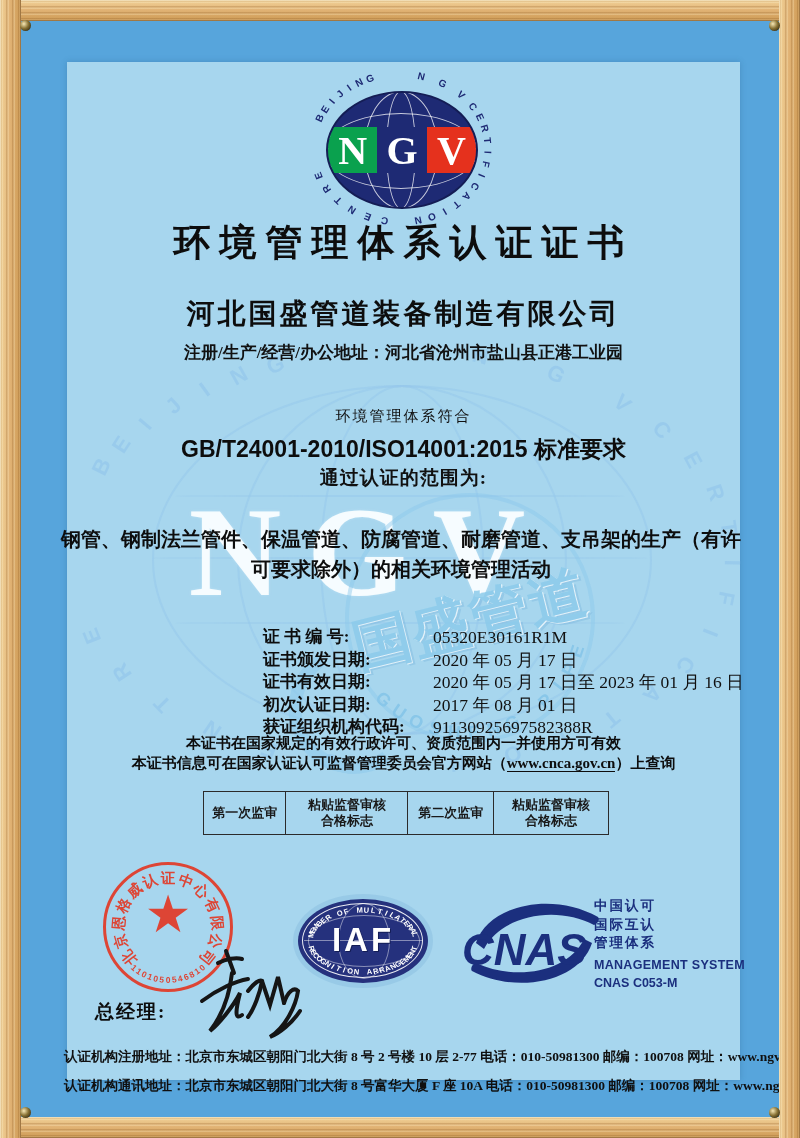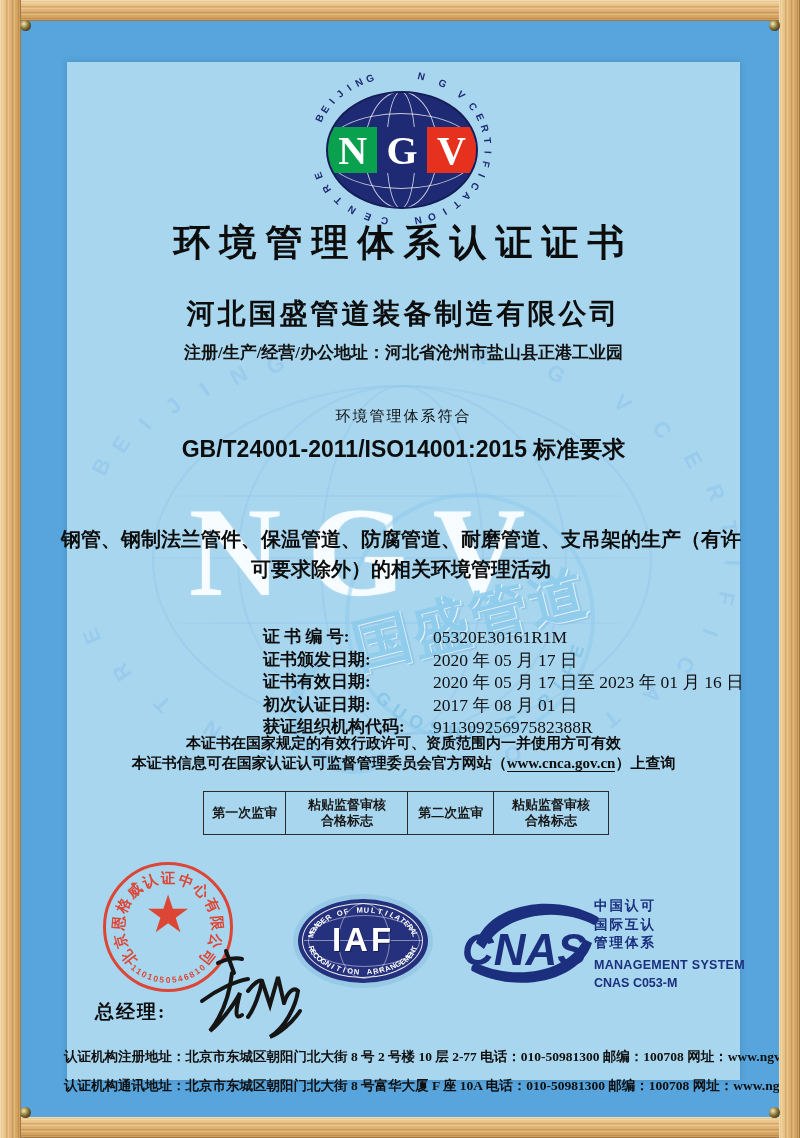--- a/index.html
+++ b/index.html
@@ -205,21 +205,22 @@
         <span style="position: absolute; left: 0px; top: 0px; transform: translate(-50%, -50%) translate(-62px, 52.5px) rotate(-135.2deg); white-space: pre;">T</span>
         <span style="position: absolute; left: 0px; top: 0px; transform: translate(-50%, -50%) translate(-73.3px, 41px) rotate(-123.6deg); white-space: pre;">R</span>
         <span style="position: absolute; left: 0px; top: 0px; transform: translate(-50%, -50%) translate(-81.6px, 27.7px) rotate(-112deg); white-space: pre;">E</span>
       </div>
   </div>
 
   <div class="abs ctr title">环境管理体系认证证书</div>
   <div class="abs ctr company">河北国盛管道装备制造有限公司</div>
   <div class="abs ctr address">注册/生产/经营/办公地址：河北省沧州市盐山县正港工业园</div>
   <div class="abs ctr std1">环境管理体系符合</div>
-  <div class="abs ctr std2">GB/T24001-2011/ISO14001:2015 标准要求</div>
+  <div class="abs ctr std2">GB/T24001-2010/ISO14001:2015 标准要求</div>
+  <div class="abs ctr std3">通过认证的范围为:</div>
   <div class="abs scope">钢管、钢制法兰管件、保温管道、防腐管道、耐磨管道、支吊架的生产（有许可要求除外）的相关环境管理活动</div>
 
   <div class="abs details">
     <div class="drow">
       <span class="dlabel">证 书 编 号:</span>
       <span class="dvalue">05320E30161R1M</span>
     </div>
     <div class="drow">
       <span class="dlabel">证书颁发日期:</span>
       <span class="dvalue">2020 年 05 月 17 日</span>

